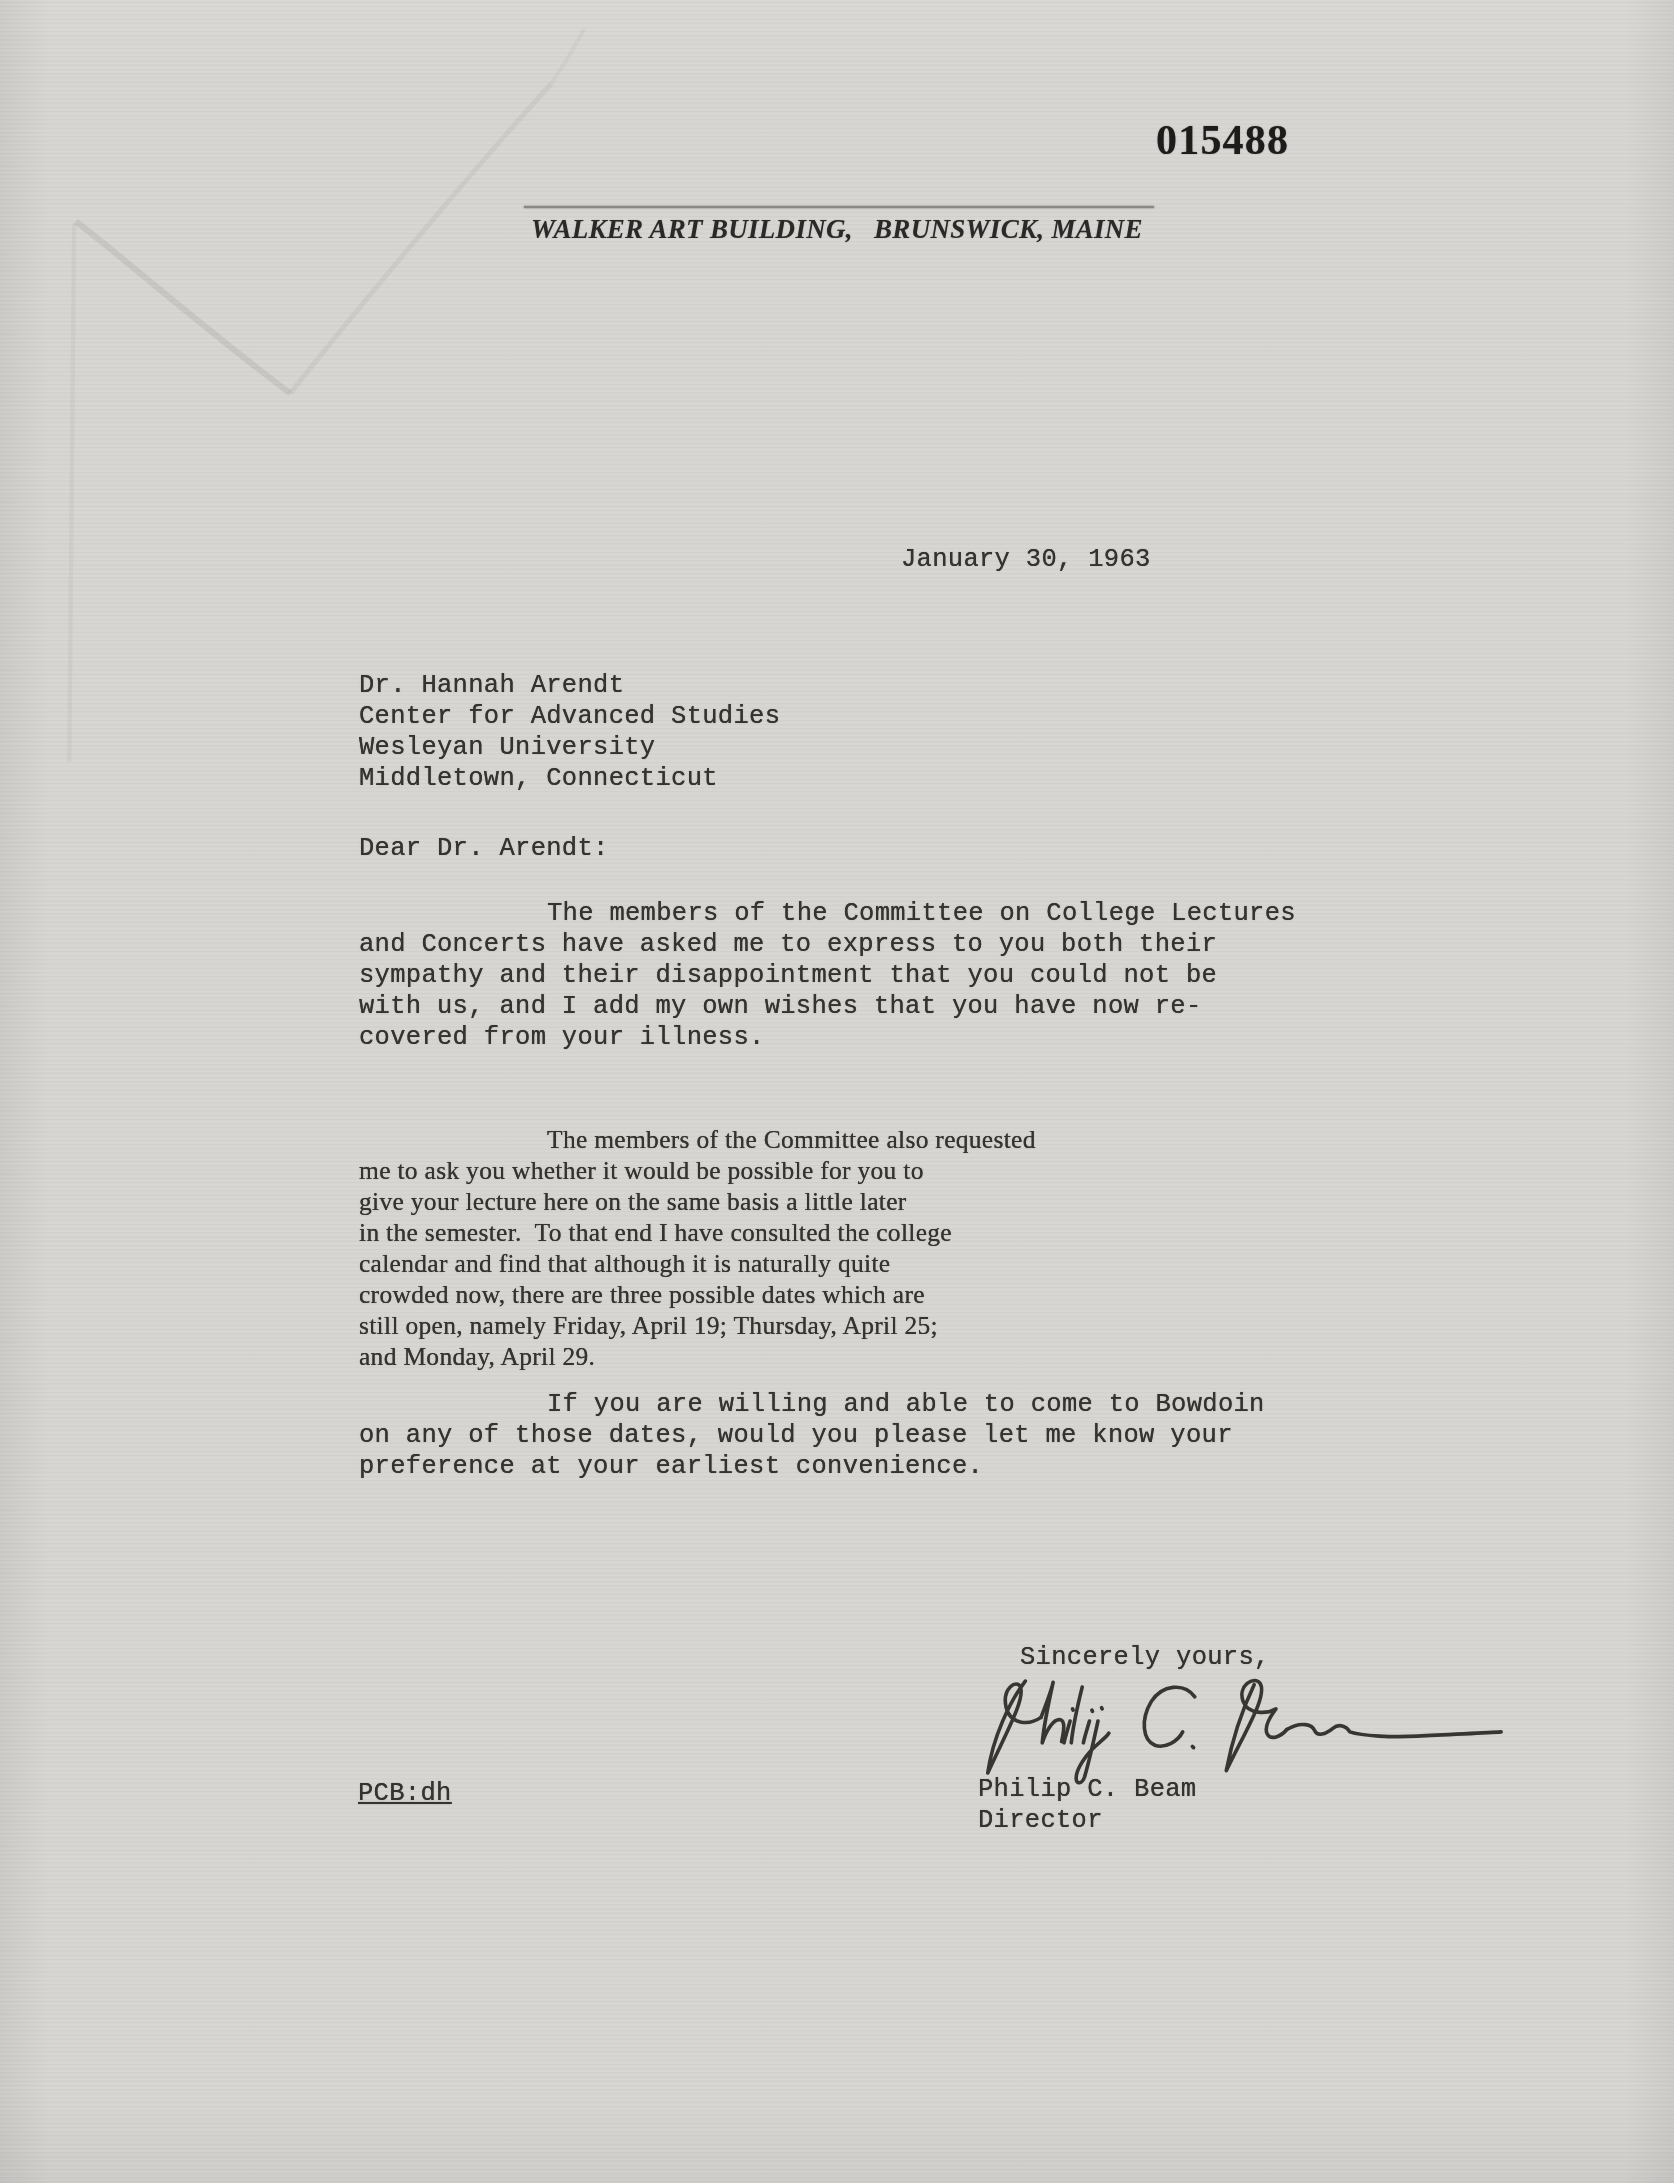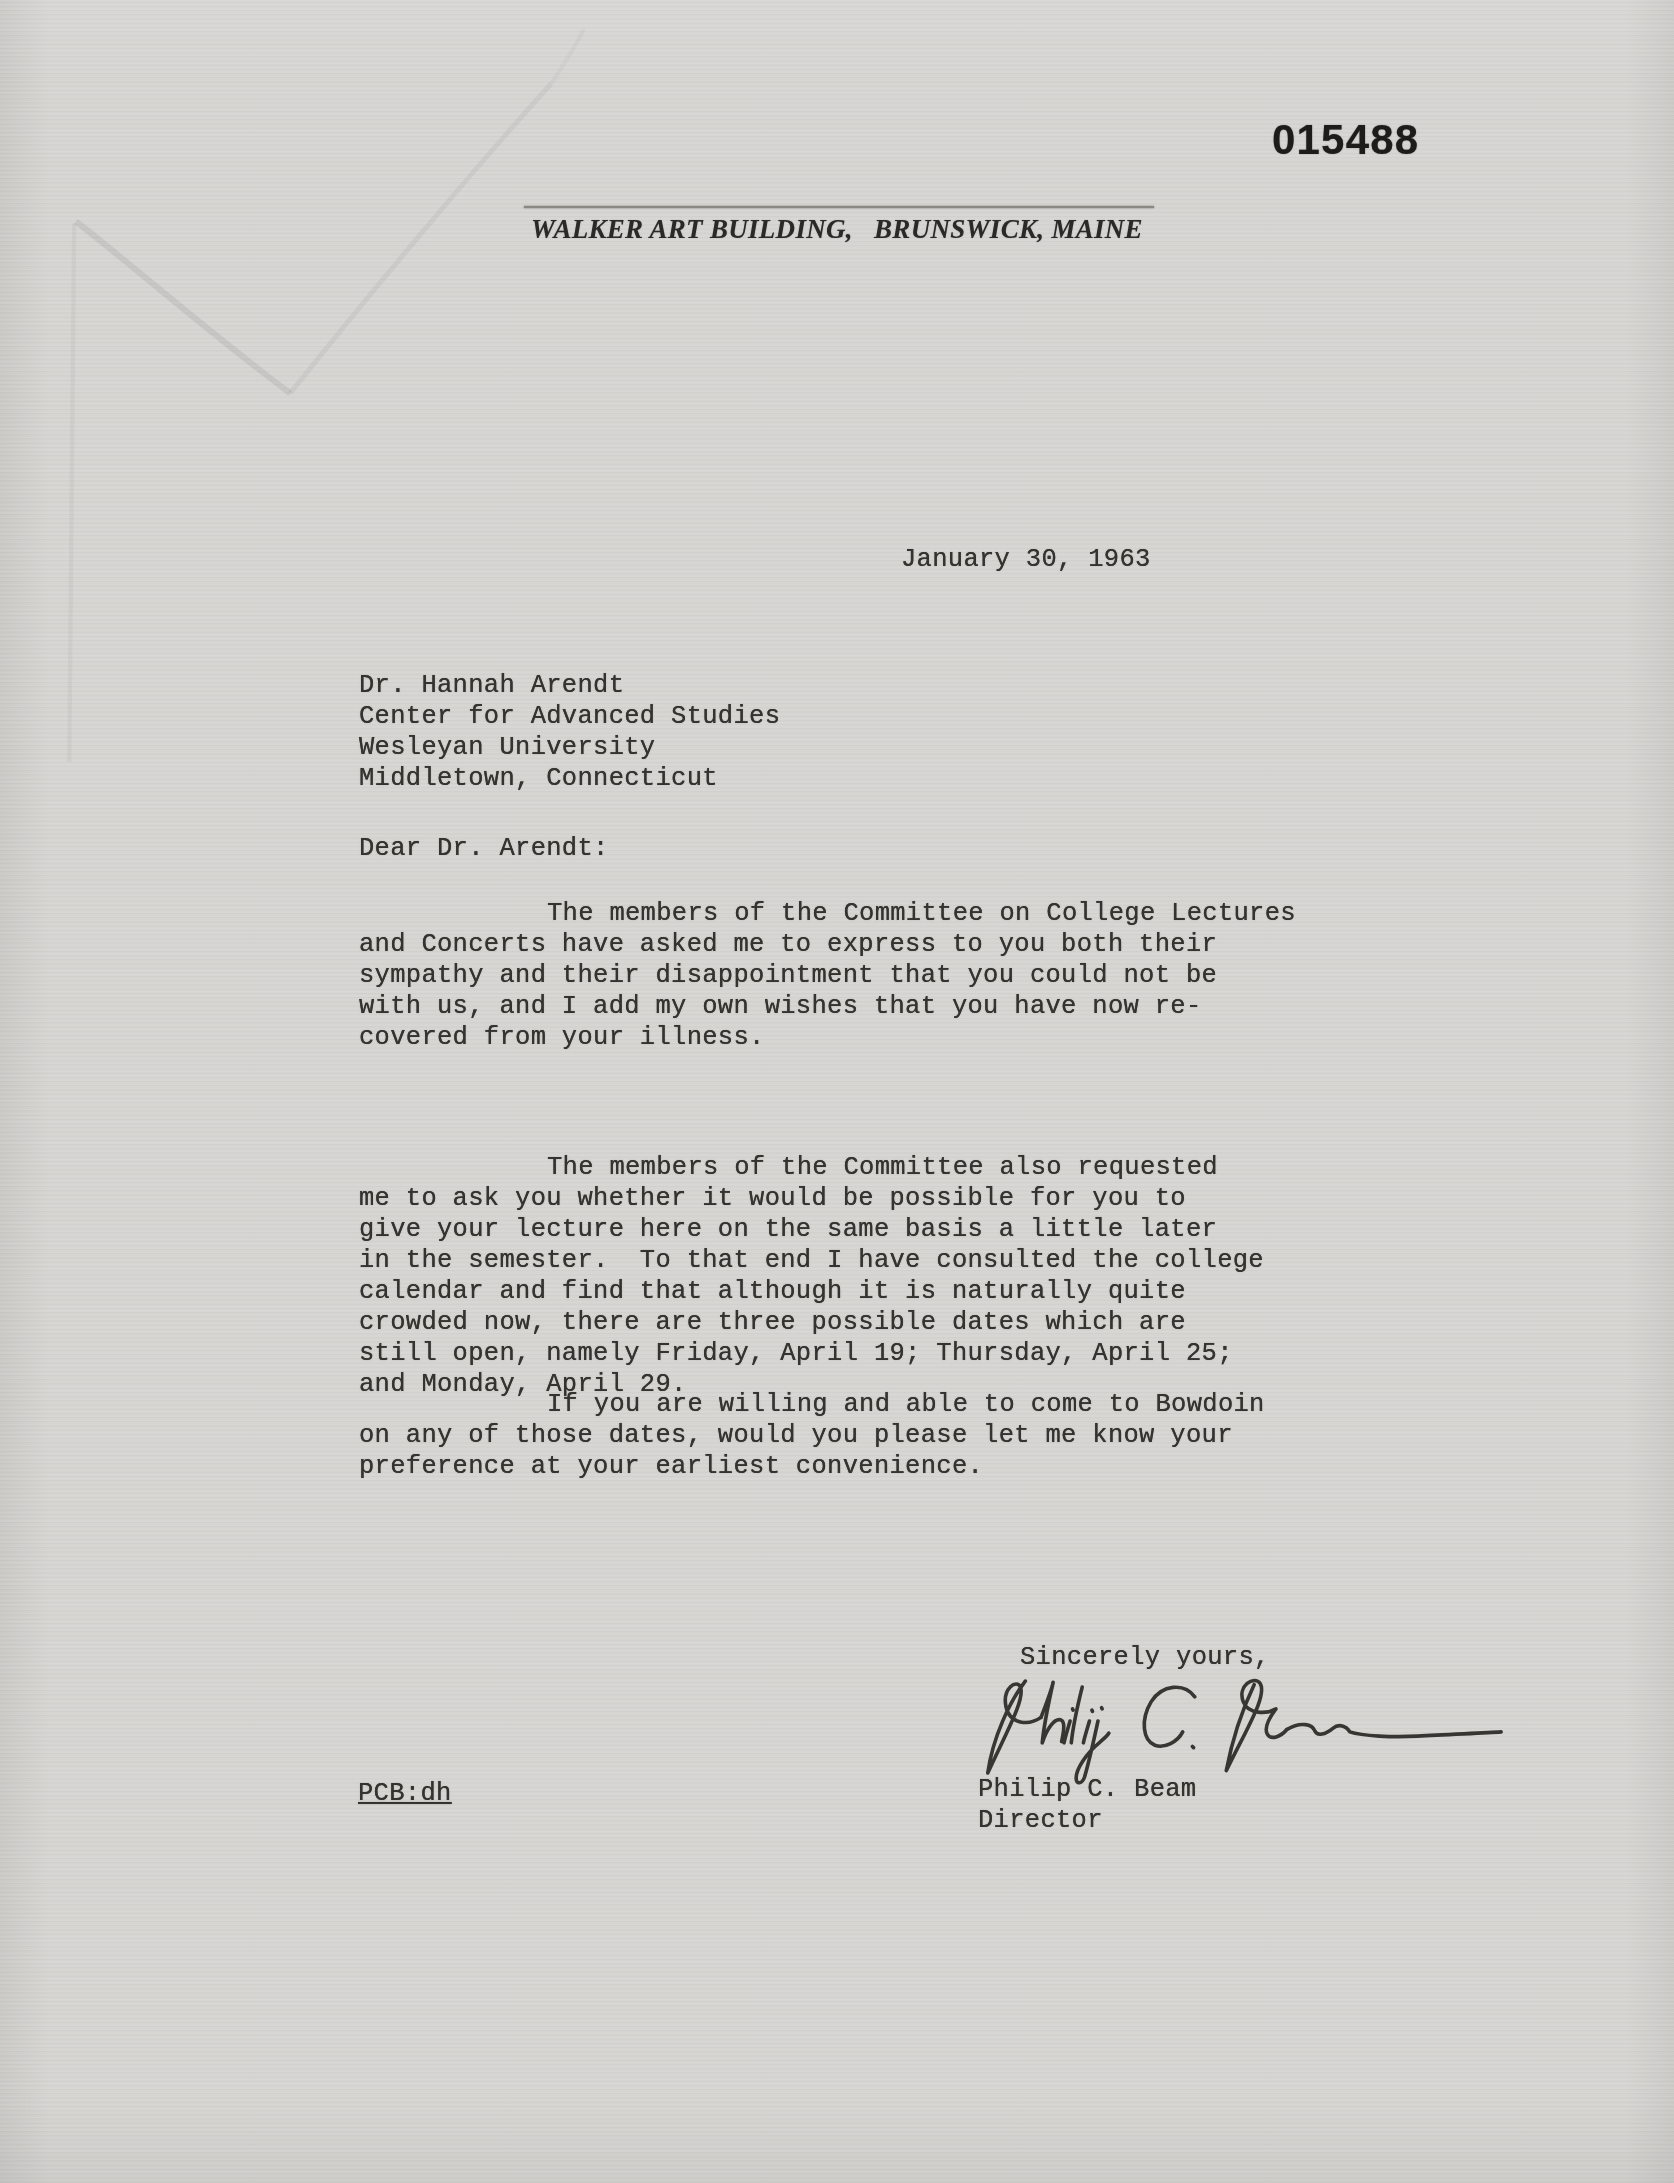--- a/index.html
+++ b/index.html
@@ -58,22 +58,22 @@
     font-style: italic;
     font-weight: 700;
     font-size: 27px;
     letter-spacing: 0.3px;
     color: #2a2927;
     text-shadow: 0 0 1.2px rgba(42,41,39,.35);
     white-space: pre;
   }
 
   .stamp {
-    left: 1272px; top: 119px;
-    font-family: Liberation Sans, sans-serif;
+    left: 1156px; top: 119px;
+    font-family: Liberation Serif, serif;
     font-weight: 700;
     font-size: 42px;
     line-height: 1;
     letter-spacing: 1.2px;
     color: #1d1c1a;
     text-shadow: 0 0 1.2px rgba(29,28,26,.55);
   }
 
   .signature-svg { filter: blur(0.4px); }
 
@@ -106,21 +106,21 @@
   </div>
 
   <div class="abs type" style="left:359px; top:833px;text-align:center;">Dear Dr. Arendt:</div>
 
   <div class="abs type para" style="left:359px; top:898px;">The members of the Committee on College Lectures
 and Concerts have asked me to express to you both their
 sympathy and their disappointment that you could not be
 with us, and I add my own wishes that you have now re-
 covered from your illness.</div>
 
-  <div class="abs type para" style="left:359px; top:1152px;">The members of the Committee also requested
+  <div class="abs type para" style="left:359px; top:1124px;font-family:Liberation Serif, serif;">The members of the Committee also requested
 me to ask you whether it would be possible for you to
 give your lecture here on the same basis a little later
 in the semester.  To that end I have consulted the college
 calendar and find that although it is naturally quite
 crowded now, there are three possible dates which are
 still open, namely Friday, April 19; Thursday, April 25;
 and Monday, April 29.</div>
 
   <div class="abs type para" style="left:359px; top:1389px;">If you are willing and able to come to Bowdoin
 on any of those dates, would you please let me know your

